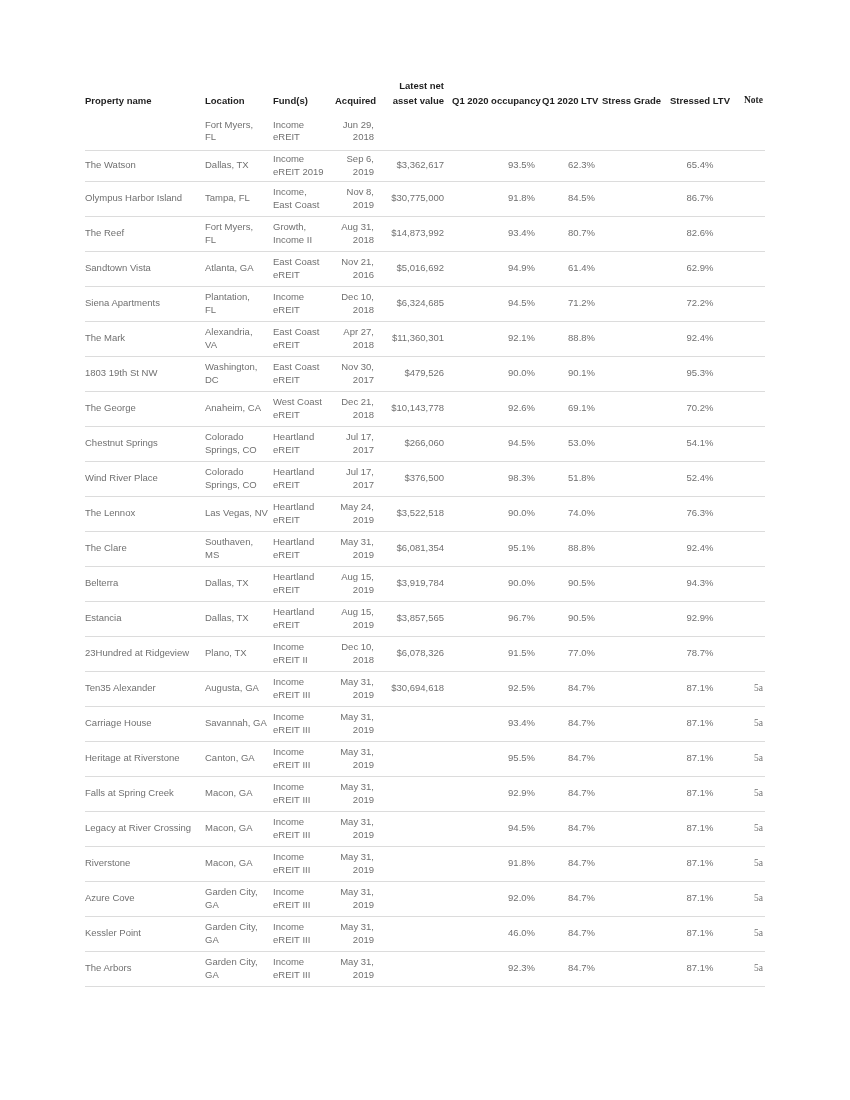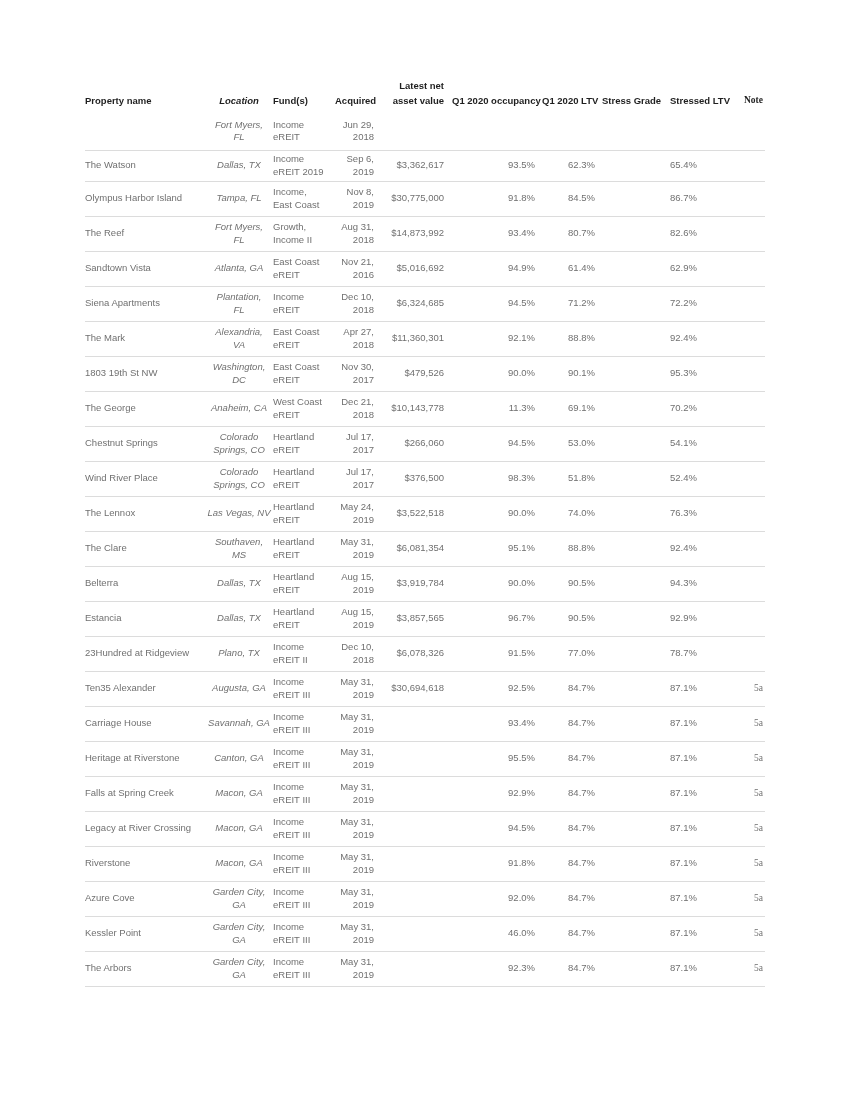--- a/index.html
+++ b/index.html
@@ -37,28 +37,28 @@
     white-space: pre;
     line-height: 12.5px;
     padding: 0;
     border-bottom: 1px solid var(--rule-color, #dcdcdc);
   }
   tbody tr { height: 35px; }
   tbody tr:nth-child(1) { height: 37px; }
   tbody tr:nth-child(2) { height: 31px; margin-top: 24px; }
 
   .c-name         { text-align: left; }
-  .c-location     { text-align: center; font-style: italic; }
+  .c-location     { text-align: left; }
   .c-funds        { text-align: left; }
   .c-acquired     { text-align: right; padding-right: 6px !important; }
   .c-nav          { text-align: right; padding-right: 8px !important; }
   .c-occupancy    { text-align: right; padding-right: 7px !important; }
   .c-ltv          { text-align: right; padding-right: 7px !important; }
   .c-stress_grade { text-align: right; padding-right: 10px !important; }
-  .c-stressed_ltv { text-align: left; padding-right: 8px !important; }
+  .c-stressed_ltv { text-align: center; padding-right: 8px !important; }
   .c-note         { text-align: right; padding-right: 2px !important; font-family: Liberation Serif, serif; }
 </style>
 </head>
 <body>
 
 <div class="page">
   <table class="props">
     <colgroup>
       <col style="width:120px">
       <col style="width:68px">
@@ -205,21 +205,21 @@
           <td class="c-note"></td>
         </tr>
         <tr>
           <td class="c-name">The George</td>
           <td class="c-location">Anaheim, CA</td>
           <td class="c-funds">West Coast
 eREIT</td>
           <td class="c-acquired">Dec 21,
 2018</td>
           <td class="c-nav">$10,143,778</td>
-          <td class="c-occupancy">11.3%</td>
+          <td class="c-occupancy">92.6%</td>
           <td class="c-ltv">69.1%</td>
           <td class="c-stress_grade"></td>
           <td class="c-stressed_ltv">70.2%</td>
           <td class="c-note"></td>
         </tr>
         <tr>
           <td class="c-name">Chestnut Springs</td>
           <td class="c-location">Colorado
 Springs, CO</td>
           <td class="c-funds">Heartland

